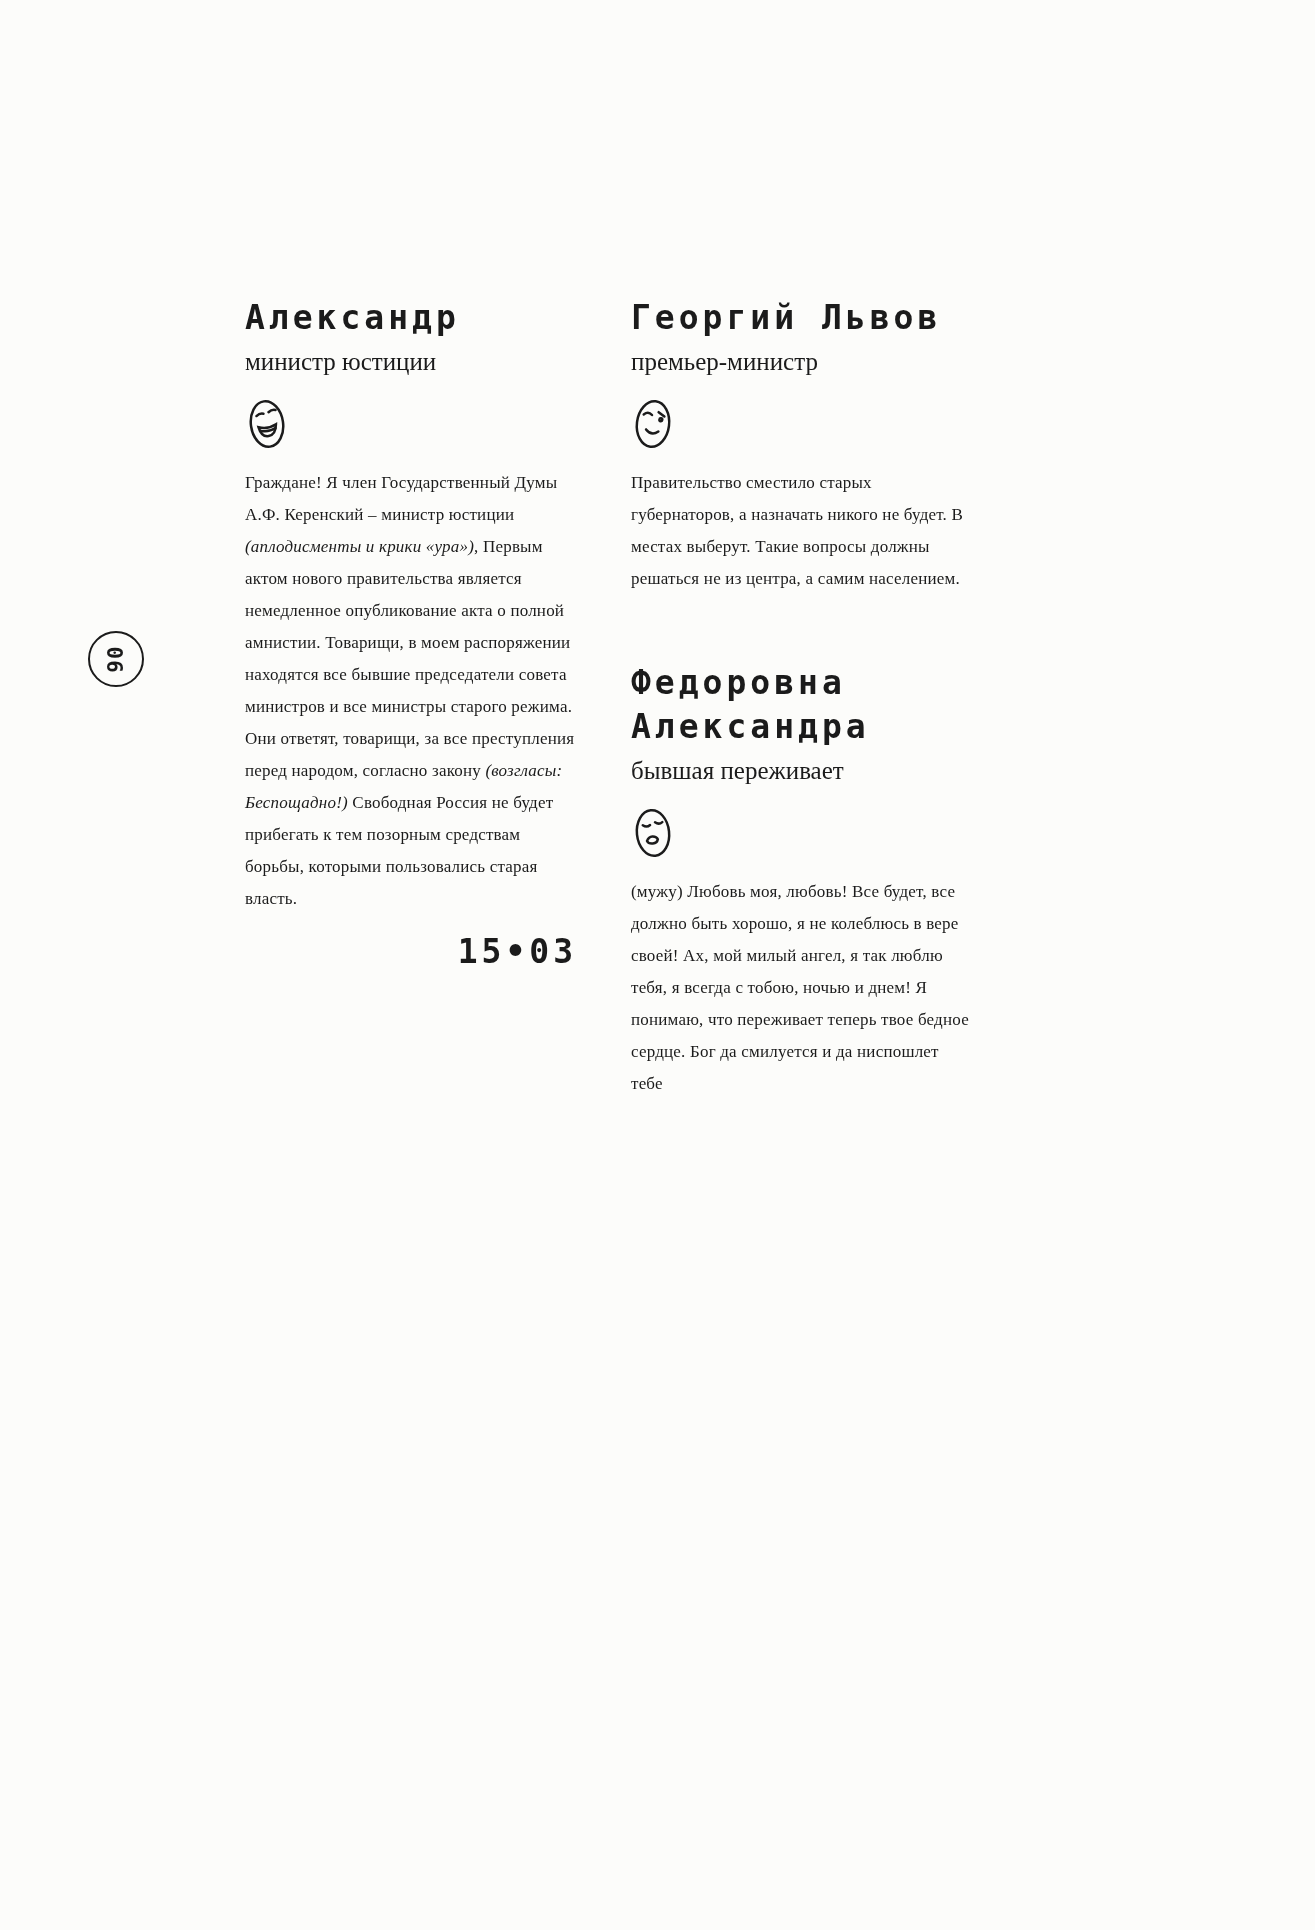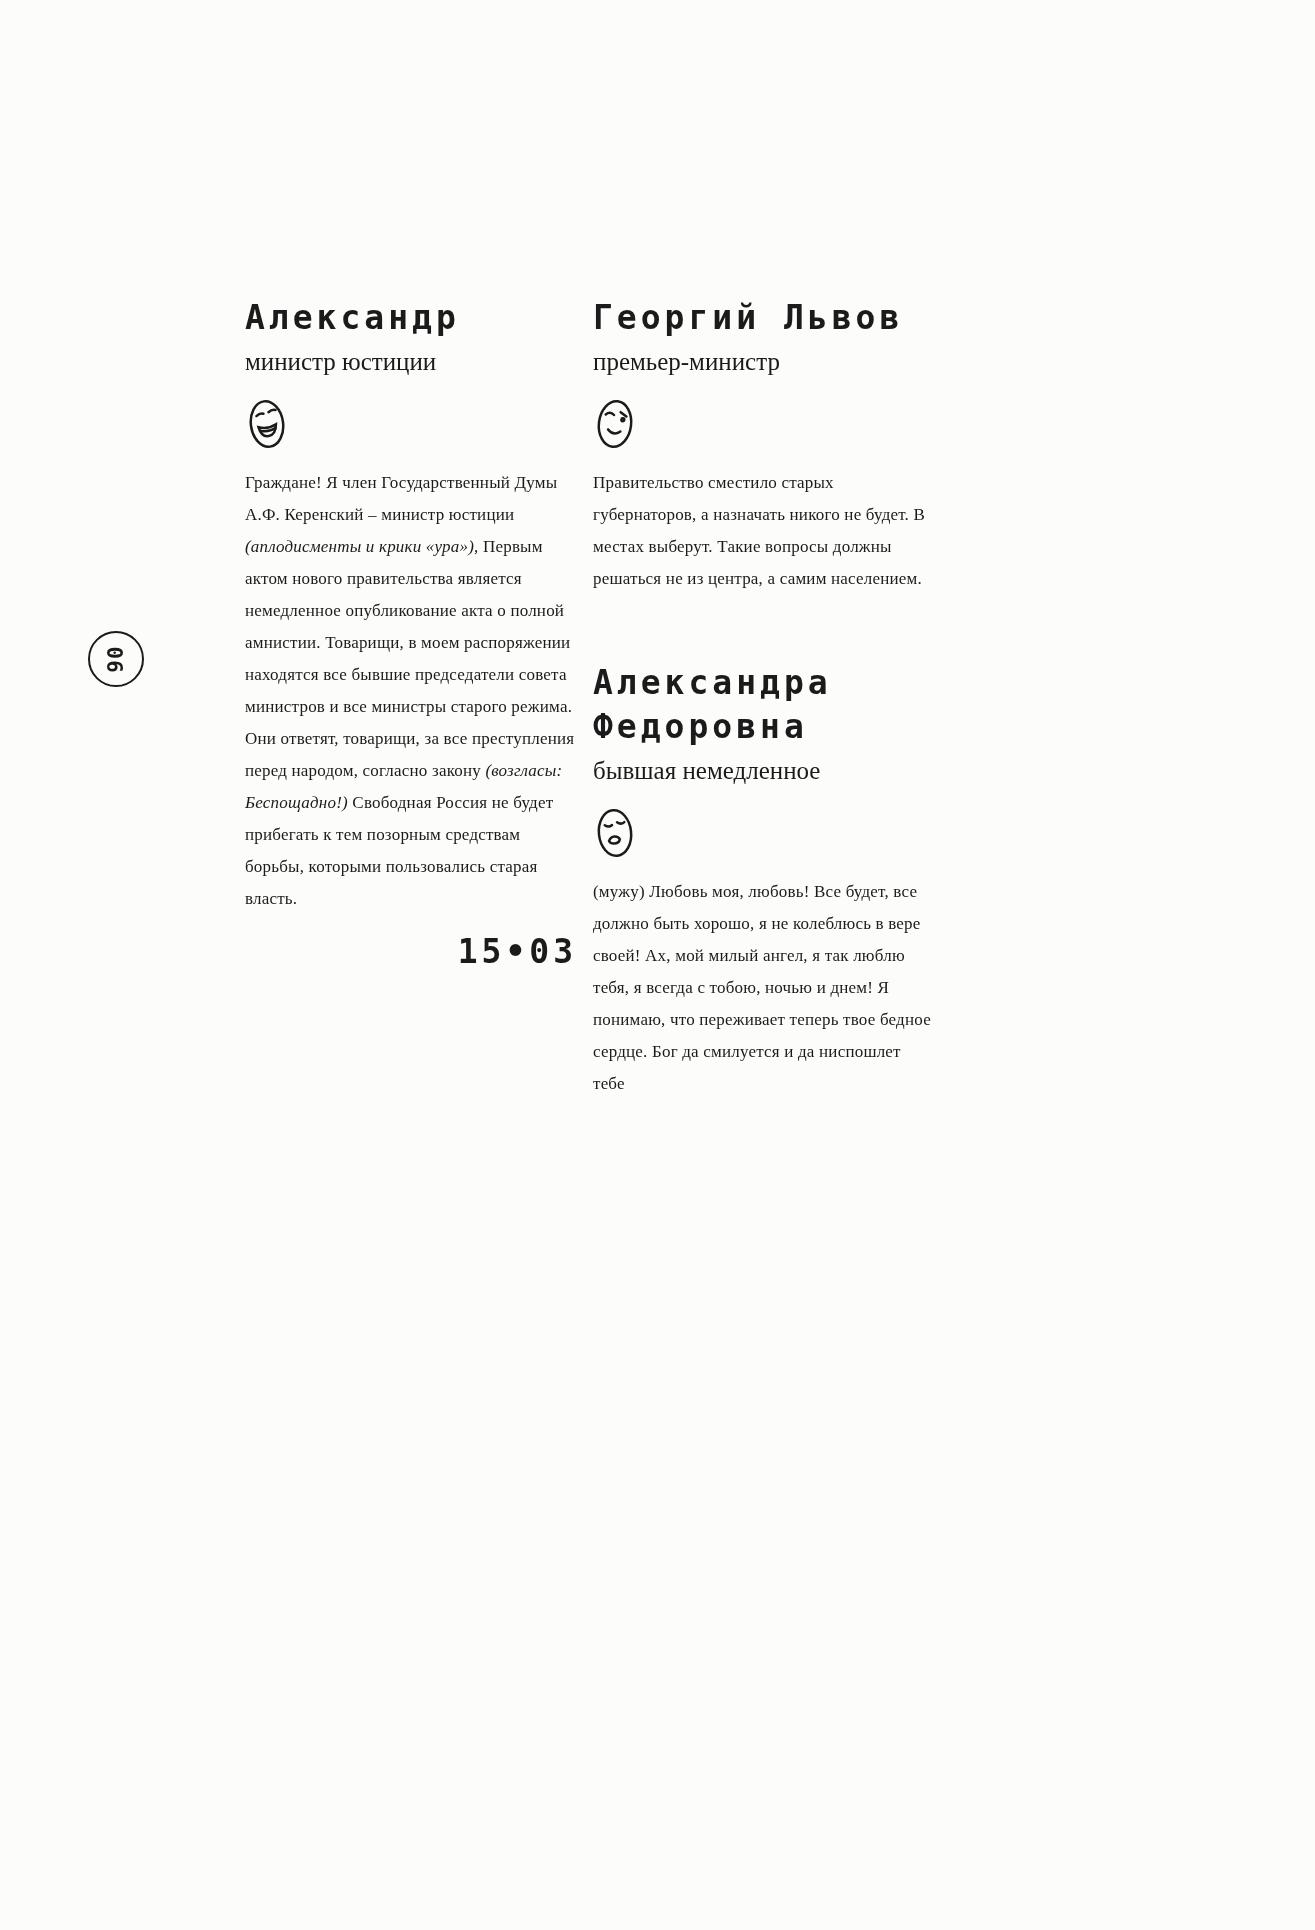--- a/index.html
+++ b/index.html
@@ -38,21 +38,21 @@
     font-size: 21px;
     letter-spacing: 1px;
   }
 
   .col {
     position: absolute;
     top: 296px;
     margin-left: 27px;
   }
   .col-left  { left: 218px; width: 332px; }
-  .col-right { left: 566px; width: 340px; }
+  .col-right { left: 604px; width: 340px; }
 
   .post-name {
     font-family: "DejaVu Sans Mono", monospace;
     font-weight: bold;
     font-size: 33px;
     line-height: 44px;
     letter-spacing: 4px;
     white-space: nowrap;
   }
   .post-role {
@@ -139,24 +139,24 @@
             <circle class="ink" cx="27" cy="21" r="1.4"></circle>
             <path class="ink" d="M14 32 q6 6 12 0.5"></path>
           </g>
         </svg>
       </div>
       <p class="post-body"><span>Правительство сместило старых губернаторов, а назначать никого не будет. В местах выберут. Такие вопросы должны решаться не из центра, а самим населением.</span></p>
     </article>
 
     <article class="post">
       <div class="post-name">
+        <div>Федоровна</div>
         <div>Александра</div>
-        <div>Федоровна</div>
       </div>
-      <div class="post-role">бывшая немедленное</div>
+      <div class="post-role">бывшая переживает</div>
       <div class="post-emoji" aria-label="worried-face">
         <svg width="44" height="54" viewBox="0 0 40 52">
           <g transform="rotate(-6 20 26)">
             <ellipse class="ink" cx="20" cy="26" rx="15.5" ry="22"></ellipse>
             <path class="ink" d="M11 17.5 q3.5 3 7 0.5"></path>
             <path class="ink" d="M23 16 q3.5 3 7 0.5"></path>
             <path class="ink" d="M13.5 33 q2 -4 5.5 -3.8 q4 0.2 5 3.3 q-1 3.5 -5.2 3.5 q-4.2 0 -5.3 -3 z"></path>
           </g>
         </svg>
       </div>

